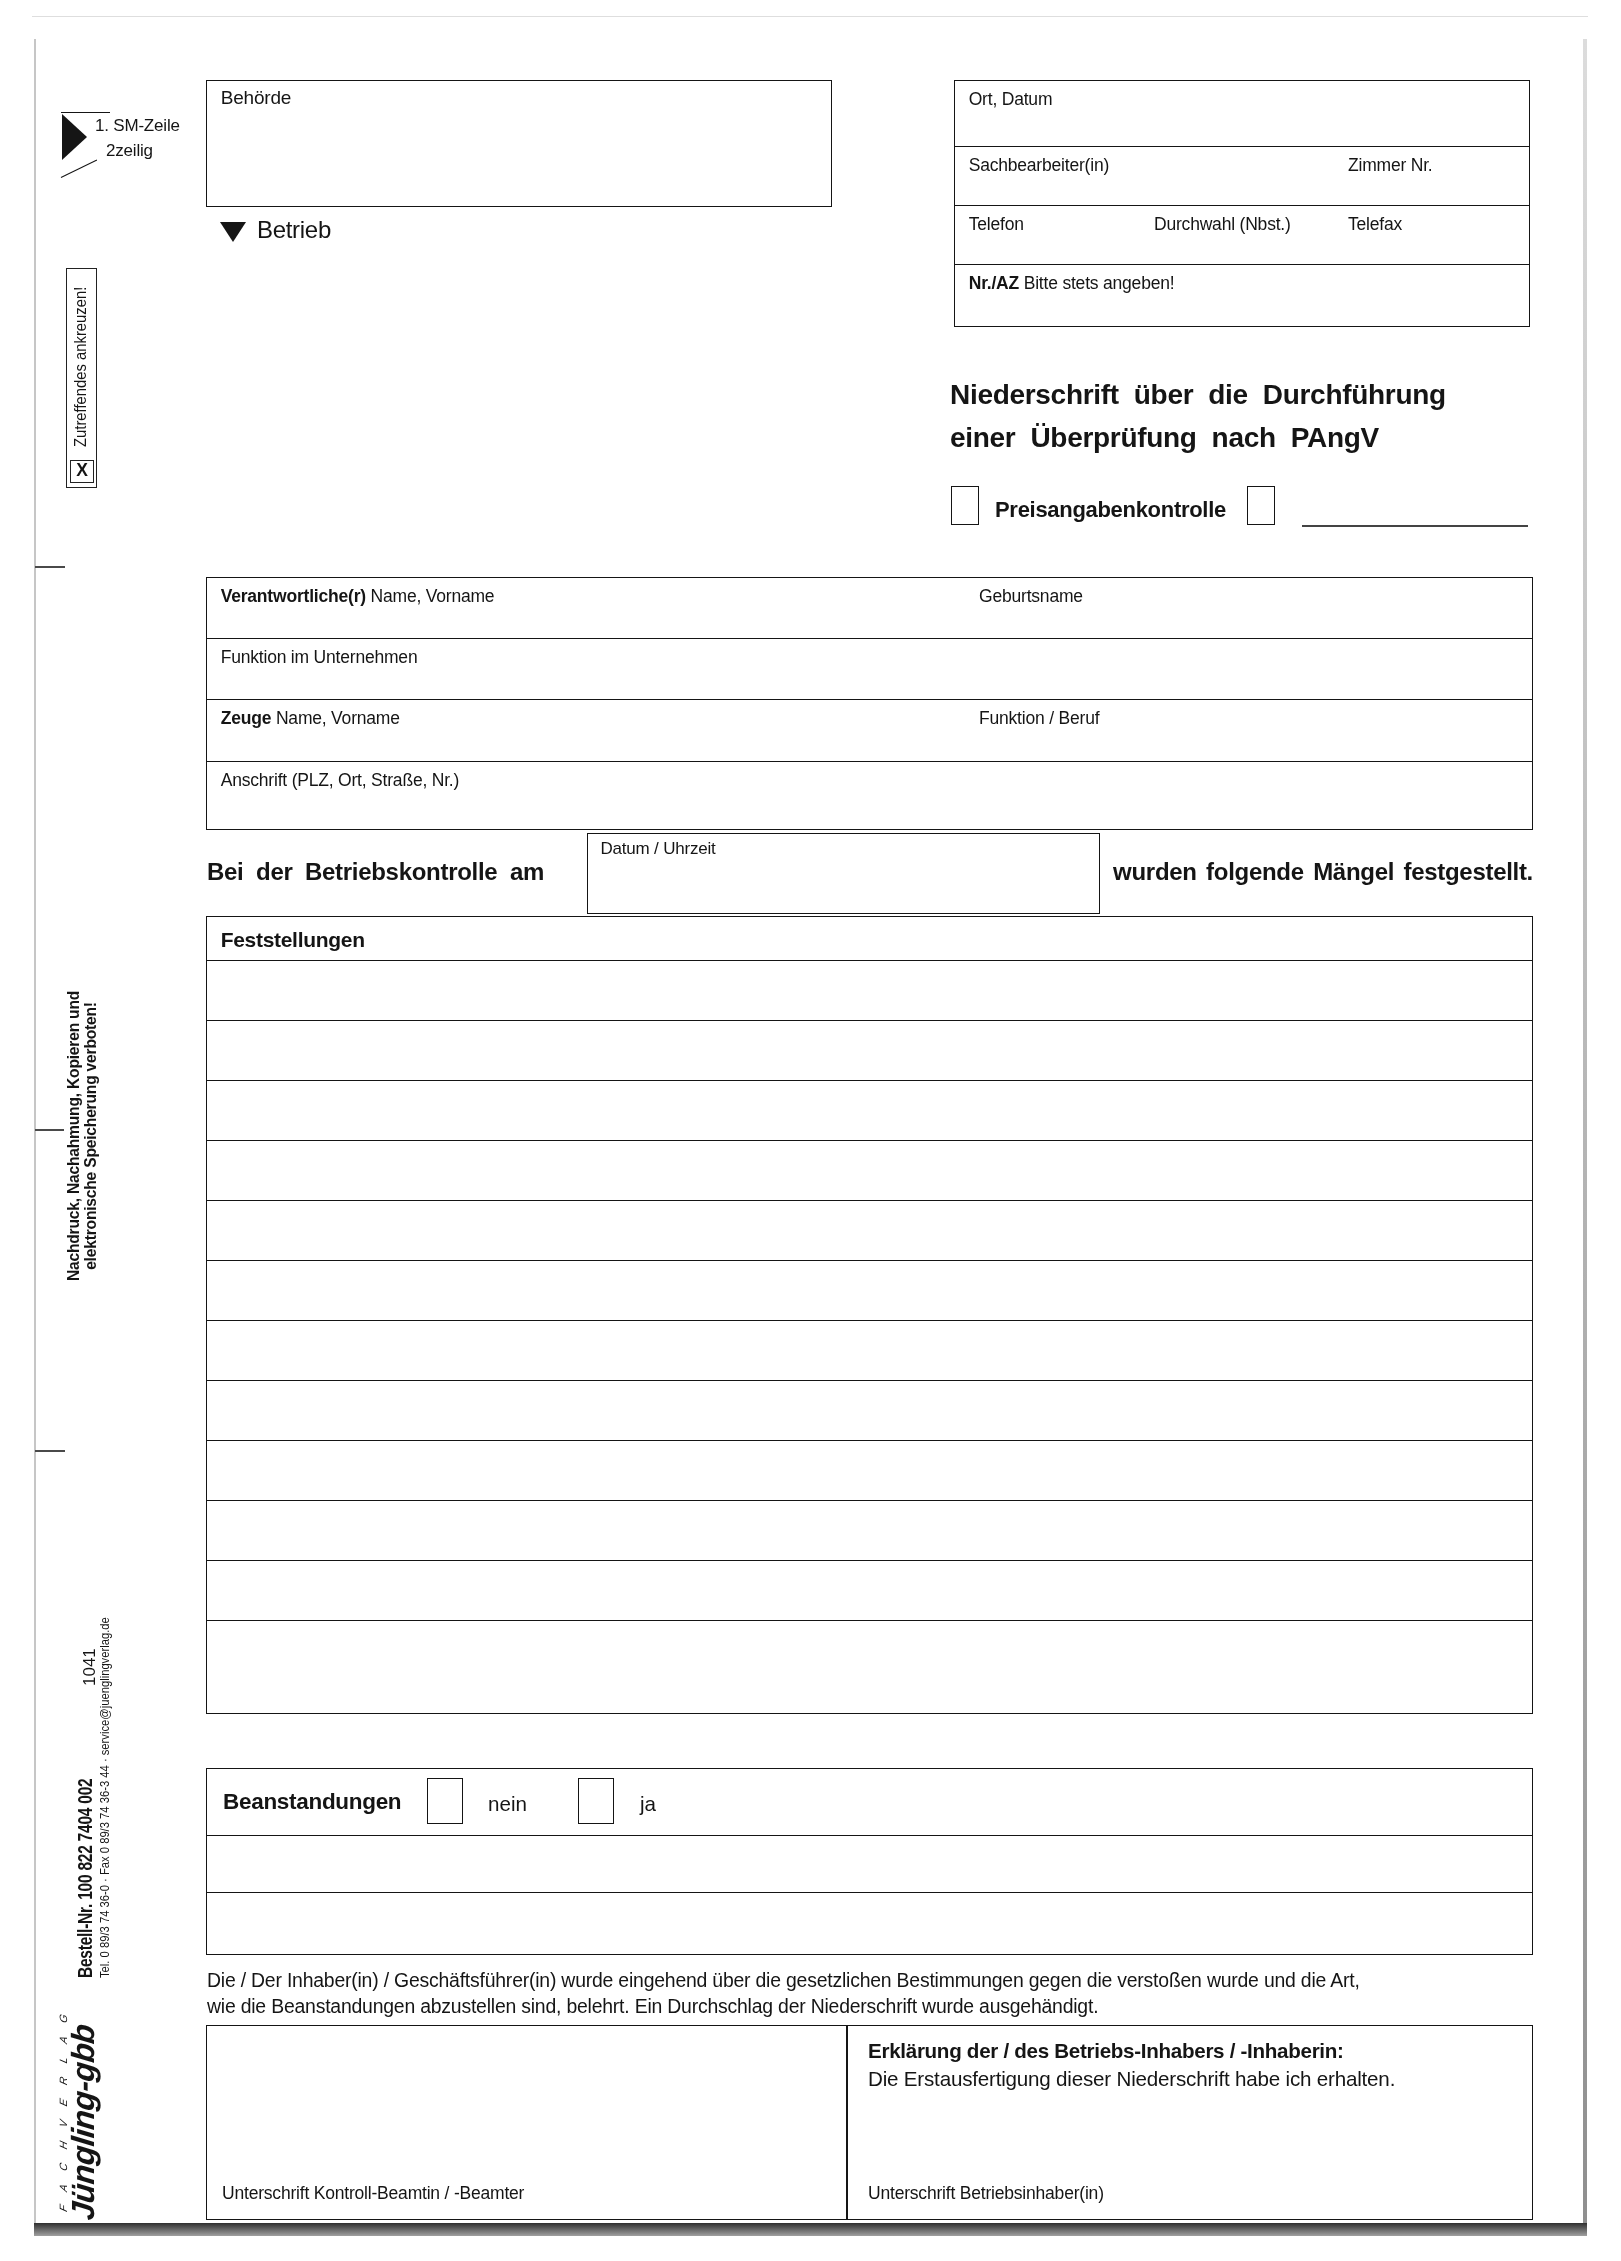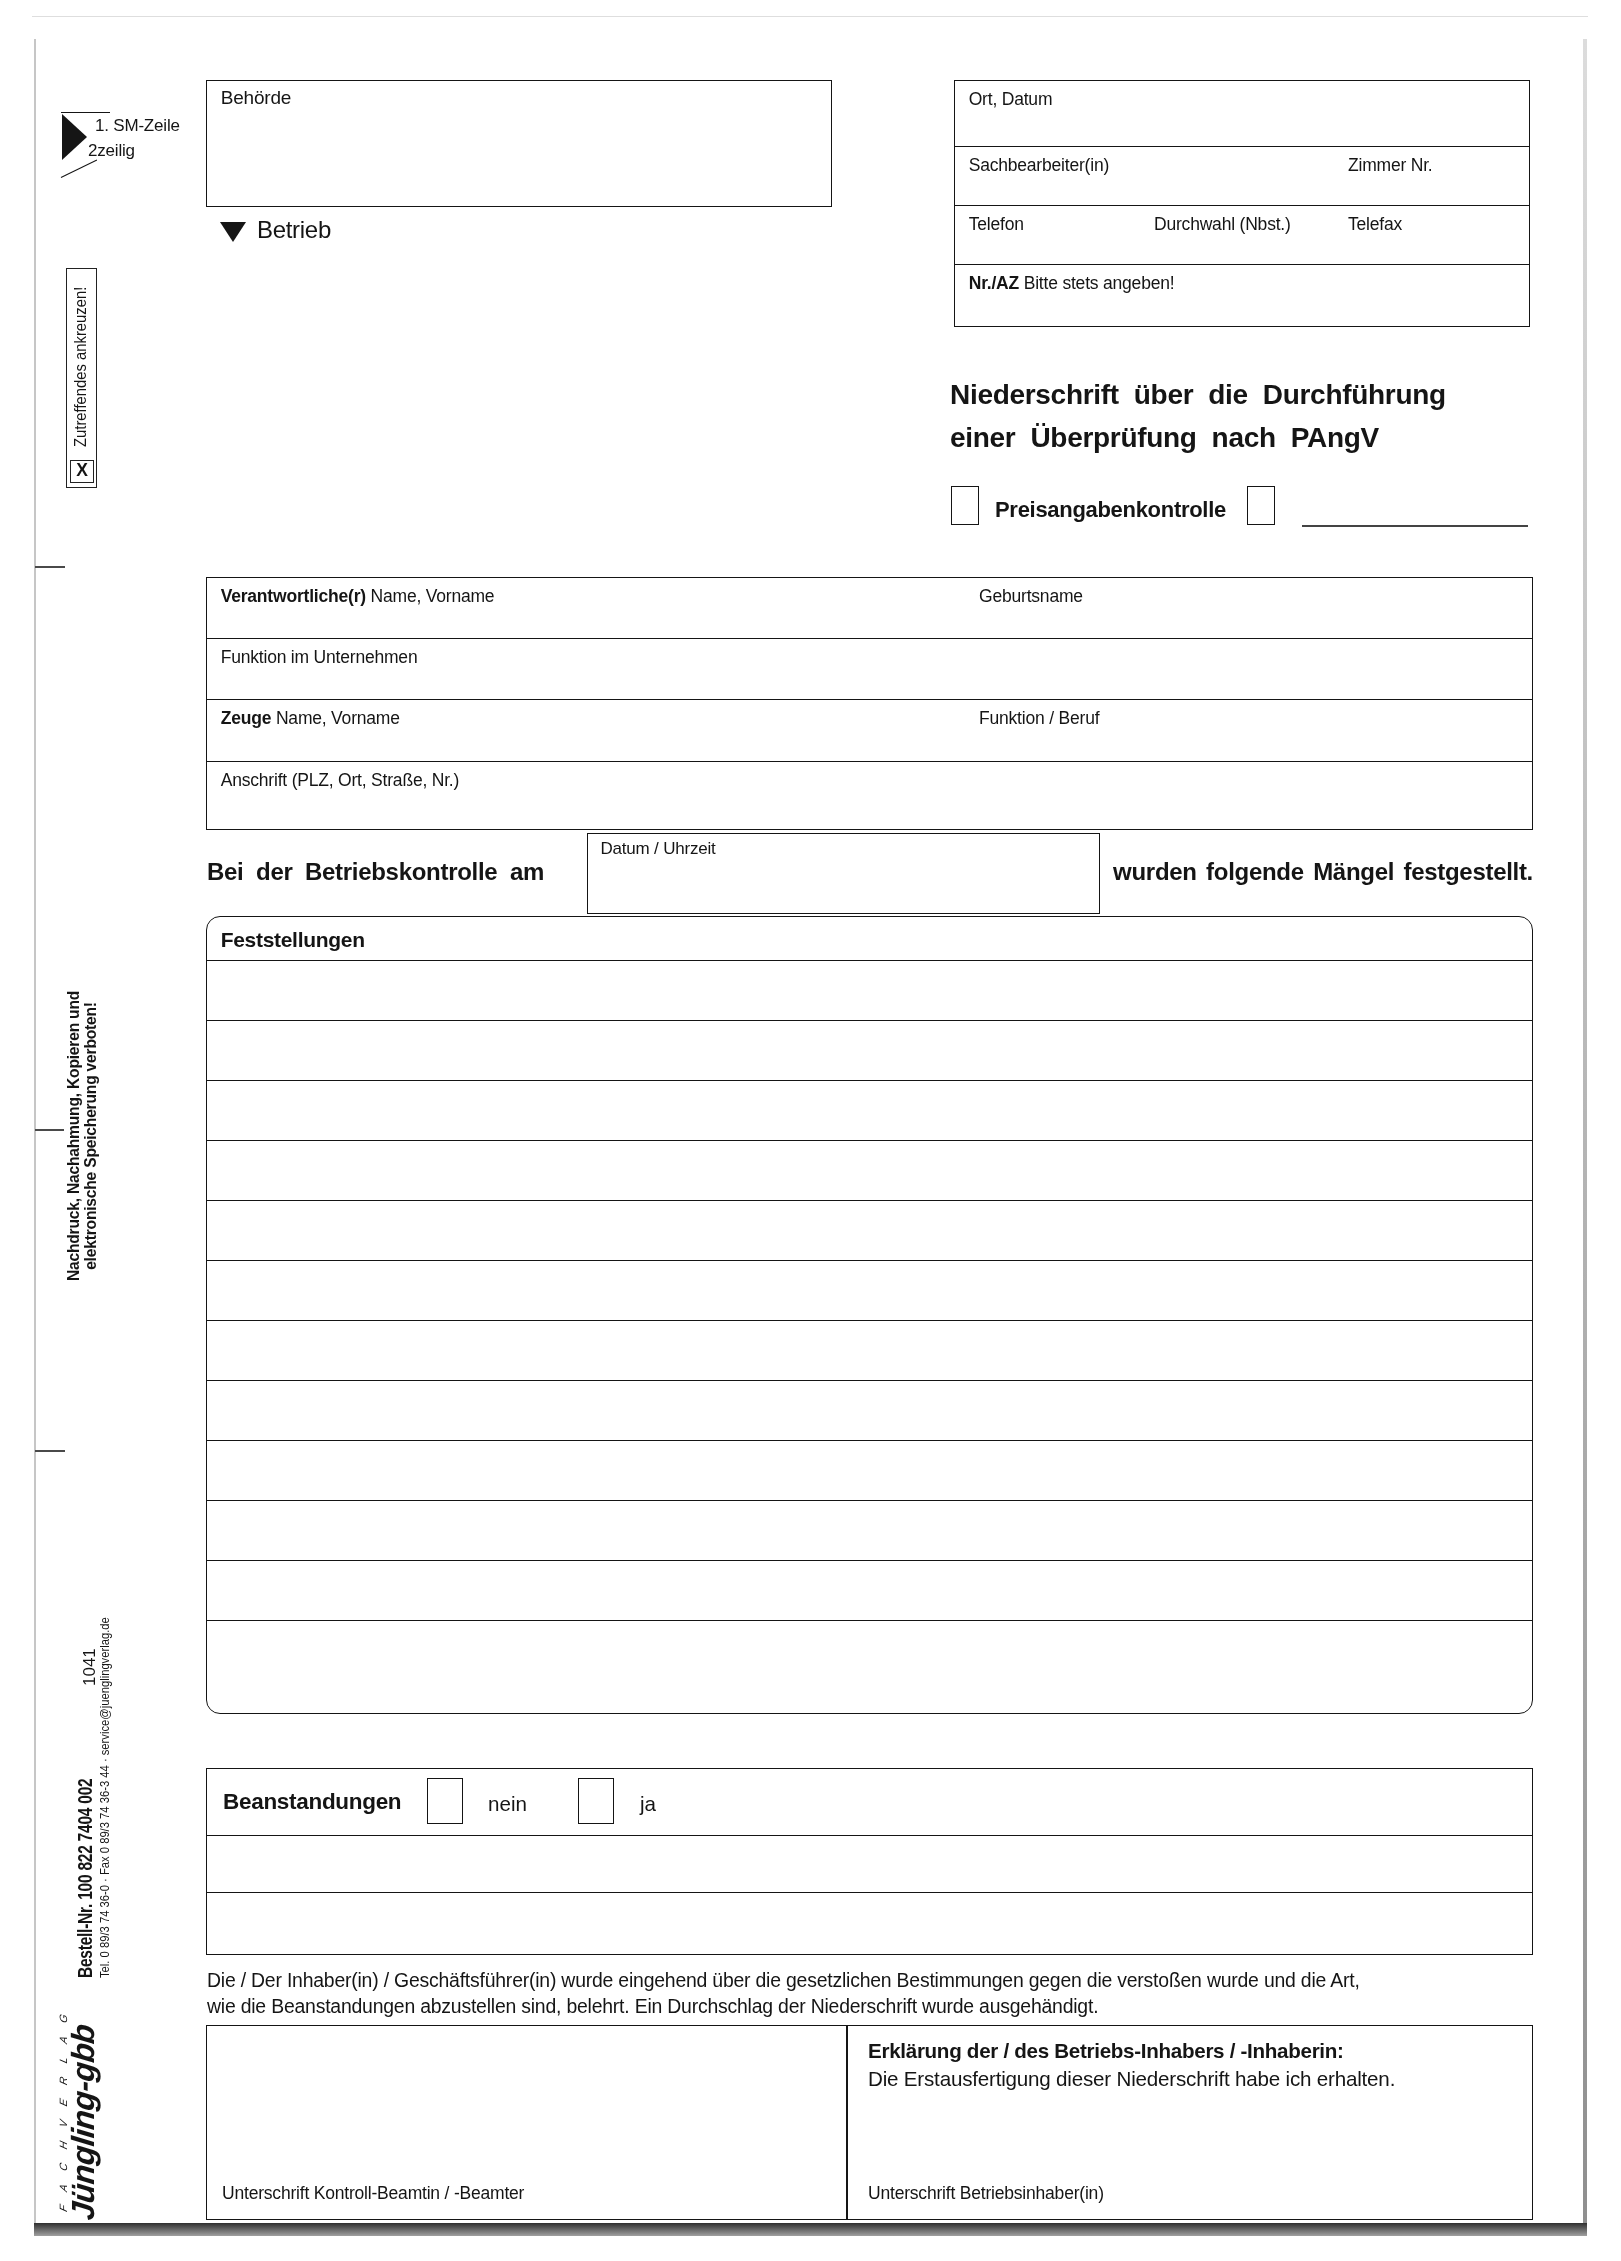--- a/index.html
+++ b/index.html
@@ -24,21 +24,21 @@
 
   <div class="abs" style="left:32px;top:16px;width:1556px;height:1.2px;background:#dedede;"></div>
   <div class="abs" style="left:34px;top:39px;width:1.9px;height:2185px;background:#c6c6c6;"></div>
   <div class="abs" style="left:1583px;top:39px;width:3.7px;height:2185px;background:linear-gradient(to bottom,#dcdcdc,#8f8f8f);"></div>
   <div class="abs" style="left:34px;top:2223px;width:1553px;height:12.5px;background:linear-gradient(to bottom,#2f2f2f,#a0a0a0);"></div>
 
   <div class="hline" style="left:61px;top:112px;width:49px;height:1.2px;"></div>
   <div class="abs" style="left:62px;top:114px;width:0;height:0;border-left:25px solid #151515;border-top:23px solid transparent;border-bottom:23px solid transparent;"></div>
   <div class="hline" style="left:61px;top:177px;width:40px;height:1.2px;transform:rotate(-26deg);transform-origin:0 50%;"></div>
   <div class="abs lbl" style="left:95px;top:116px;font-size:17px;">1. SM-Zeile</div>
-  <div class="abs lbl" style="left:88px;top:141px;font-size:17px;">2zeilig</div>
+  <div class="abs lbl" style="left:106px;top:141px;font-size:17px;">2zeilig</div>
 
   <div class="box" style="left:206px;top:80px;width:626px;height:127px;">
     <div class="lbl" style="padding:6.2px 0 0 13.7px;font-size:19px;">Behörde</div>
   </div>
 
   <div class="abs" style="left:220px;top:222px;width:0;height:0;border-top:20px solid #151515;border-left:13px solid transparent;border-right:13px solid transparent;"></div>
   <div class="abs" style="left:257px;top:216px;font-size:24px;letter-spacing:-0.3px;">Betrieb</div>
 
   <div class="box" style="left:954px;top:80px;width:576px;height:247px;">
     <div class="row bb" style="height:66px;">
@@ -91,21 +91,21 @@
       <span class="abs lbl" style="left:13.7px;top:8px;">Anschrift (PLZ, Ort, Straße, Nr.)</span>
     </div>
   </div>
 
   <div class="abs bigb" style="left:207px;top:858px;word-spacing:6.2px;">Bei der Betriebskontrolle am</div>
   <div class="box" style="left:587px;top:833px;width:513px;height:81px;">
     <div class="lbl" style="padding:5px 0 0 12.5px;font-size:17px;">Datum / Uhrzeit</div>
   </div>
   <div class="abs bigb" style="left:1099px;top:858px;width:434px;text-align:right;word-spacing:3.1px;">wurden folgende Mängel festgestellt.</div>
 
-  <div class="box" style="left:206px;top:916px;width:1327px;height:798px;border-radius:14px;">
+  <div class="box" style="left:206px;top:916px;width:1327px;height:798px;">
     <div class="row bb" style="height:44px;">
       <span class="abs b" style="left:13.7px;top:10.6px;font-size:21px;letter-spacing:-0.3px;">Feststellungen</span>
     </div>
     <div id="f-rows">
         <div class="row bb" style="height: 60px;"></div>
         <div class="row bb" style="height: 60px;"></div>
         <div class="row bb" style="height: 60px;"></div>
         <div class="row bb" style="height: 60px;"></div>
         <div class="row bb" style="height: 60px;"></div>
         <div class="row bb" style="height: 60px;"></div>

